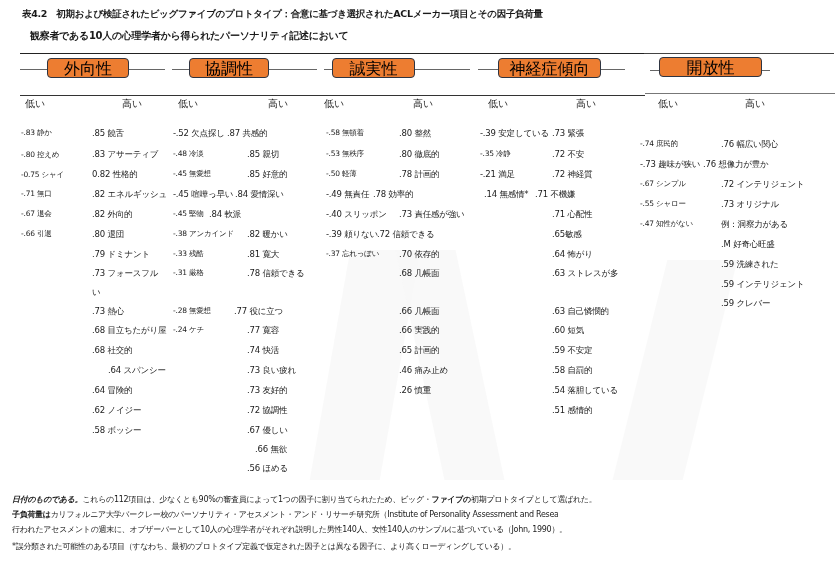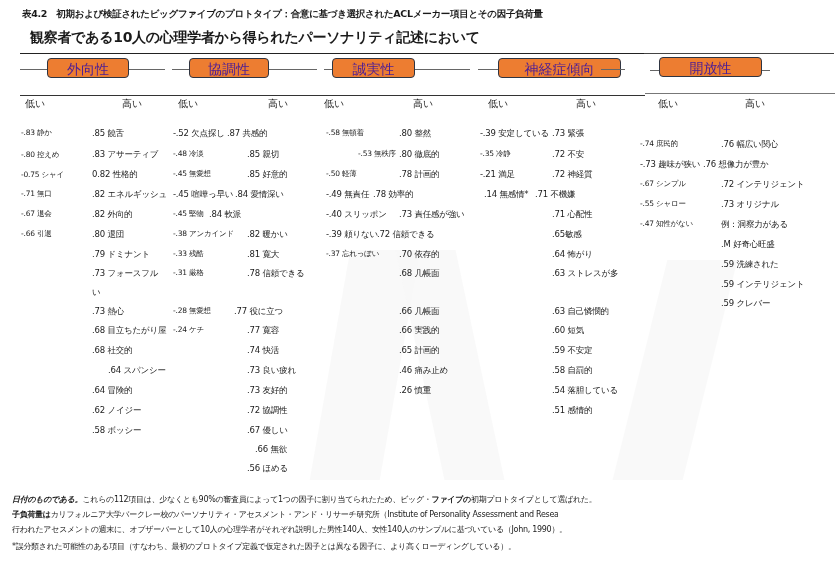--- a/index.html
+++ b/index.html
@@ -1,22 +1,22 @@
 <!DOCTYPE html>
 <html><head>
 <meta charset="utf-8">
 <style>
   html,body{margin:0;padding:0;background:#fff;}
   body{width:837px;height:573px;position:relative;overflow:hidden;font-family:"DejaVu Sans","Liberation Sans",sans-serif;color:#1a1a1a;}
   .abs{position:absolute;}
   .title{left:22px;top:8px;font-size:9.5px;font-weight:bold;white-space:nowrap;letter-spacing:-0.3px;}
-  .subtitle{left:30px;top:29px;font-size:14px;font-weight:bold;white-space:nowrap;letter-spacing:-0.3px;}
+  .subtitle{left:30px;top:29px;font-size:10px;font-weight:bold;white-space:nowrap;letter-spacing:-0.3px;}
   .topline{left:20px;top:53px;width:814px;height:0;border-top:1px solid #222;}
   .hline{height:0;border-top:1px solid #666;}
-  .badge{background:#ed7d31;border:1.5px solid #2f3542;border-radius:4px;color:#4c1d95;font-size:14px;text-align:center;height:20px;line-height:20px;box-sizing:border-box;}
+  .badge{background:#ed7d31;border:1.5px solid #2f3542;border-radius:4px;color:#000000;font-size:16px;text-align:center;height:20px;line-height:20px;box-sizing:border-box;}
   .midline{top:95px;height:0;border-top:1.5px solid #333;}
   .lowhigh{top:97px;font-size:10px;font-weight:normal;}
   .item{font-size:8.5px;white-space:nowrap;letter-spacing:-0.2px;}
   .item.small{font-size:7.5px;}
   .note{font-size:8px;white-space:nowrap;letter-spacing:-0.3px;}
   .note b{font-weight:bold;}
   .watermark{position:absolute;background:#f7f8f7;opacity:0.8;}
 </style>
 </head>
 <body>
@@ -35,21 +35,21 @@
 
 <div class="abs hline" style="left:172px;top:69px;width:17px;"></div>
 <div class="abs badge" style="left:189px;top:58px;width:80px;">協調性</div>
 <div class="abs hline" style="left:269px;top:69px;width:48px;"></div>
 
 <div class="abs hline" style="left:324px;top:69px;width:8px;"></div>
 <div class="abs badge" style="left:332px;top:58px;width:83px;">誠実性</div>
 <div class="abs hline" style="left:415px;top:69px;width:55px;"></div>
 
 <div class="abs hline" style="left:478px;top:69px;width:20px;"></div>
-<div class="abs badge" style="left:498px;top:58px;width:123px;">神経症傾向</div>
+<div class="abs badge" style="left:498px;top:58px;width:103px;">神経症傾向</div>
 <div class="abs hline" style="left:601px;top:69px;width:24px;"></div>
 
 <div class="abs hline" style="left:650px;top:70px;width:120px;"></div>
 <div class="abs badge" style="left:659px;top:57px;width:103px;">開放性</div>
 <div class="abs hline" style="left:644px;top:53px;width:190px;border-top-color:#444;"></div>
 
 <div class="abs midline" style="left:20px;width:625px;"></div>
 <div class="abs midline" style="left:645px;width:190px;top:93px;border-top-color:#777;"></div>
 
 <div class="abs lowhigh" style="left:25px;">低い</div>
@@ -110,21 +110,21 @@
 <div class="abs item" style="left:247px;top:325px;">.77 寛容</div>
 <div class="abs item" style="left:247px;top:345px;">.74 快活</div>
 <div class="abs item" style="left:247px;top:365px;">.73 良い疲れ</div>
 <div class="abs item" style="left:247px;top:385px;">.73 友好的</div>
 <div class="abs item" style="left:247px;top:405px;">.72 協調性</div>
 <div class="abs item" style="left:247px;top:425px;">.67 優しい</div>
 <div class="abs item" style="left:255px;top:444px;">.66 無欲</div>
 <div class="abs item" style="left:247px;top:463px;">.56 ほめる</div>
 
 <div class="abs item small" style="left:326px;top:128px;">-.58 無頓着</div>
-<div class="abs item small" style="left:326px;top:149px;margin-left:32px;">-.53 無秩序</div>
+<div class="abs item small" style="left:326px;top:149px;">-.53 無秩序</div>
 <div class="abs item small" style="left:326px;top:169px;">-.50 軽薄</div>
 <div class="abs item" style="left:326px;top:189px;">-.49 無責任</div>
 <div class="abs item" style="left:326px;top:209px;">-.40 スリッポン</div>
 <div class="abs item" style="left:326px;top:229px;">-.39 頼りない</div>
 <div class="abs item small" style="left:326px;top:249px;">-.37 忘れっぽい</div>
 
 <div class="abs item" style="left:399px;top:128px;">.80 整然</div>
 <div class="abs item" style="left:399px;top:149px;">.80 徹底的</div>
 <div class="abs item" style="left:399px;top:169px;">.78 計画的</div>
 <div class="abs item" style="left:373px;top:189px;">.78 効率的</div>

